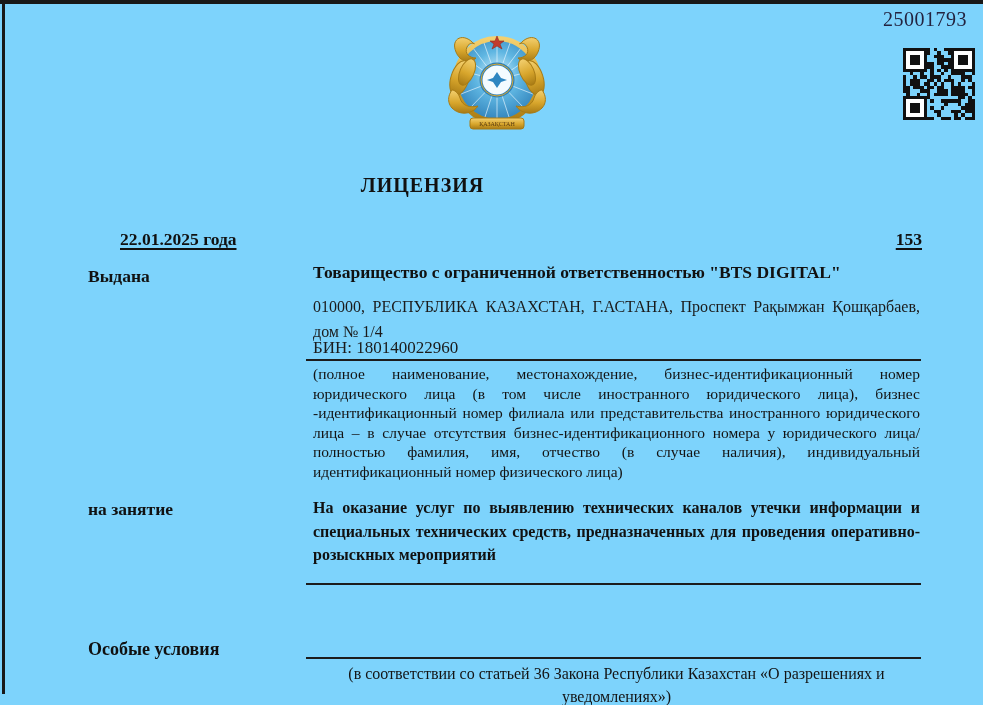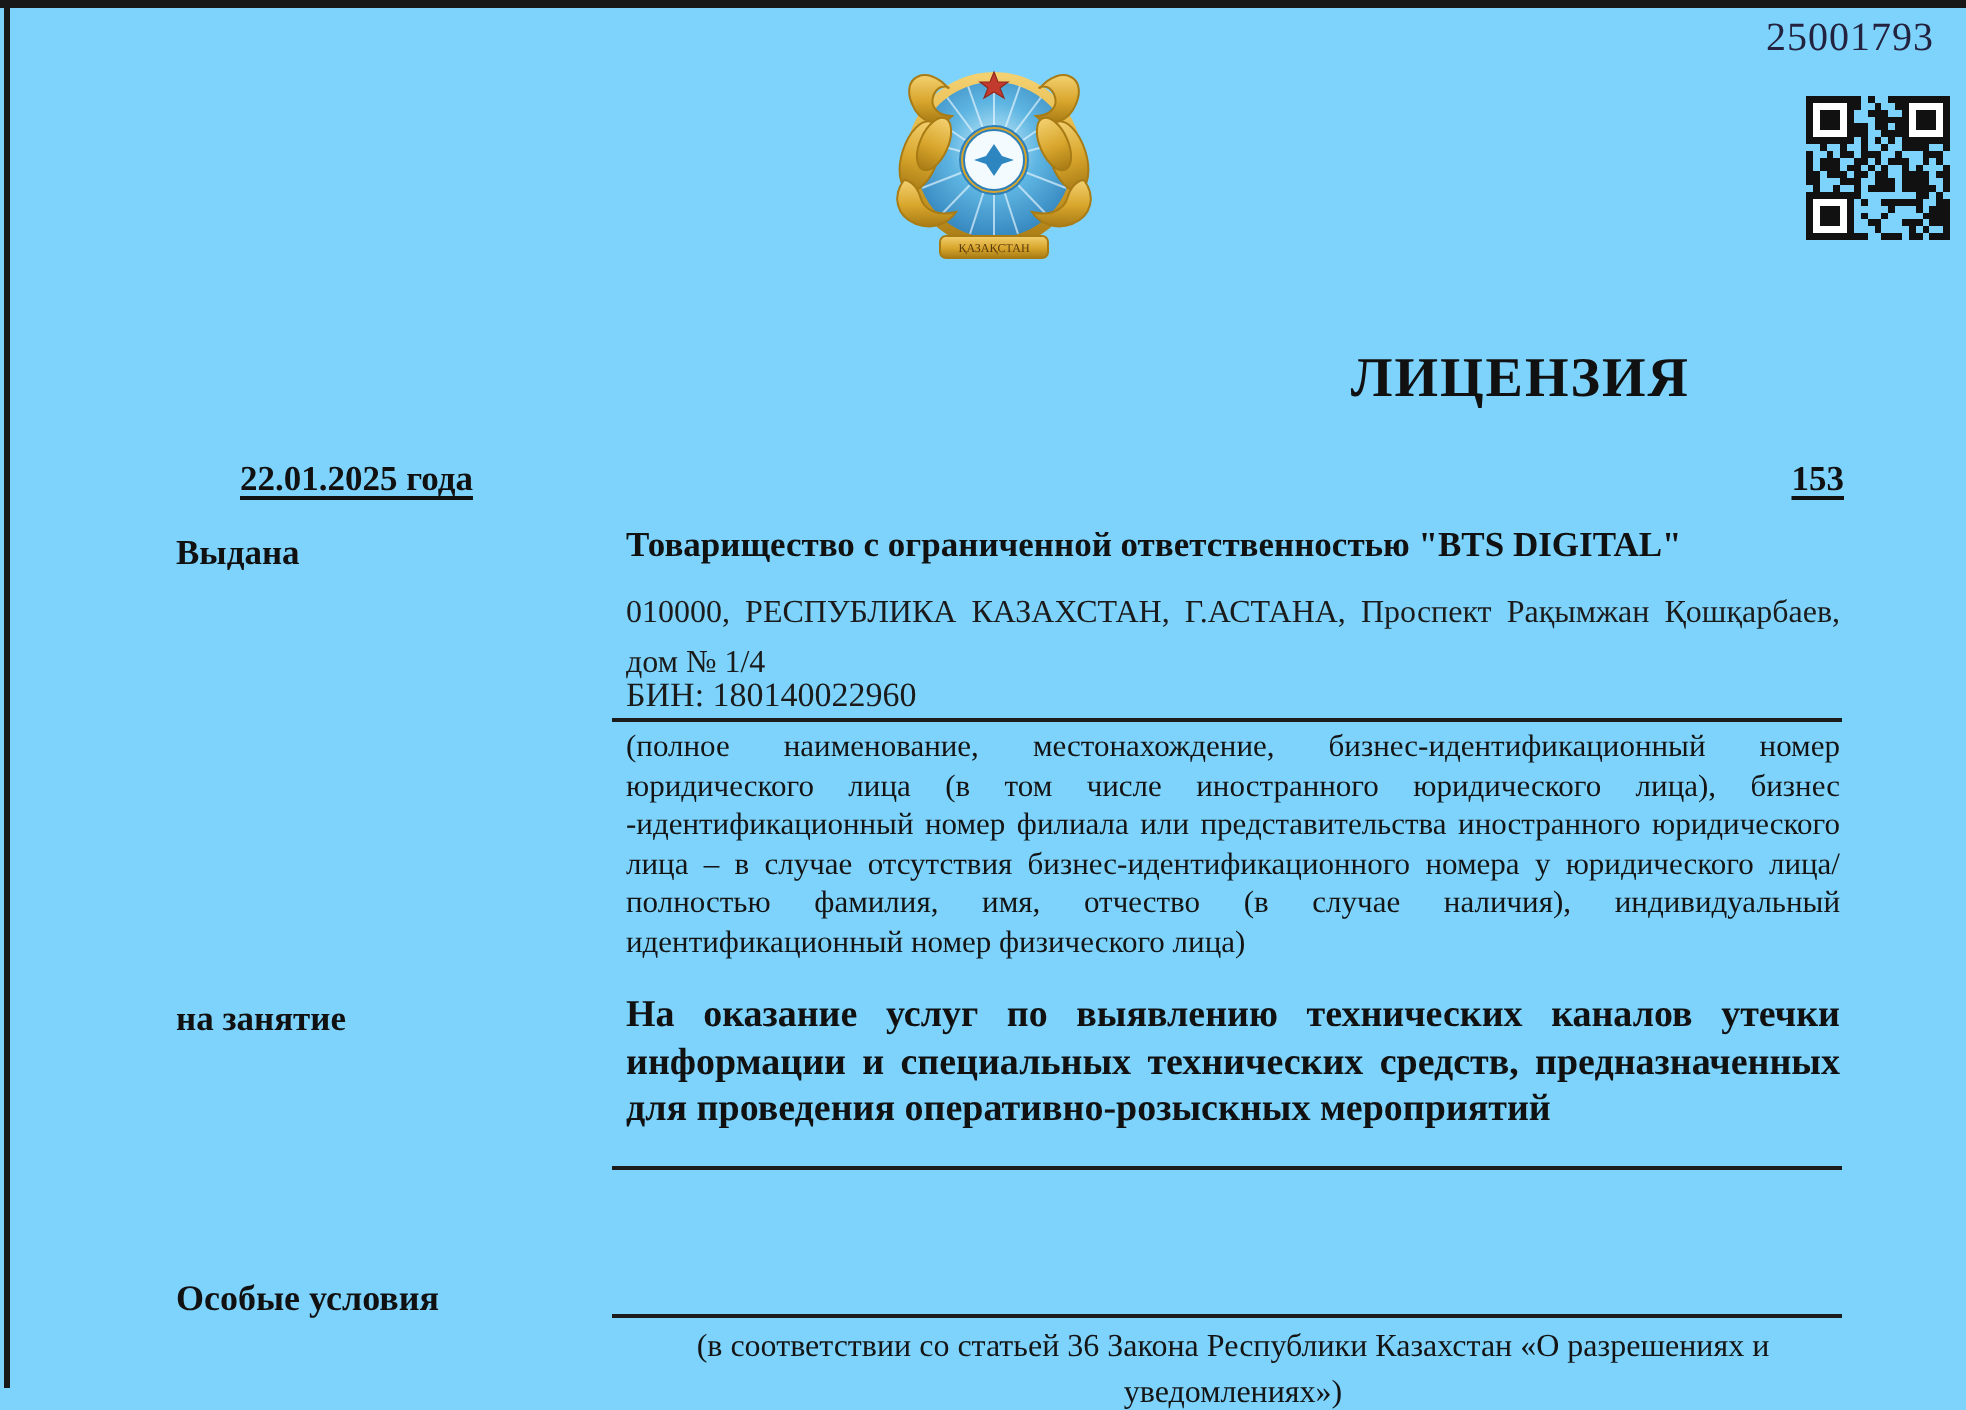--- a/index.html
+++ b/index.html
@@ -14,21 +14,21 @@
   .border-top{position:absolute;top:0;left:0;width:983px;height:4px;background:#181818;}
   .border-left{position:absolute;top:0;left:2px;width:3px;height:694px;background:#181818;}
 
   .serial{position:absolute;top:8px;right:16px;font-size:20px;letter-spacing:.5px;color:#23233f;}
 
   .qr{position:absolute;top:48px;right:8px;width:72px;height:72px;}
   .emblem{position:absolute;top:20px;left:440px;width:114px;height:118px;}
 
   .doc-title{
     position:absolute;top:174px;left:0;width:845px;
-    text-align:right;font-size:28px;font-weight:700;letter-spacing:1px;color:#111;
+    text-align:center;font-size:20px;font-weight:700;letter-spacing:1px;color:#111;
   }
 
   .date-row{position:absolute;top:229px;left:88px;width:834px;display:flex;justify-content:space-between;}
   .u-bold{
     font-weight:700;font-size:17.5px;color:#111;
     text-decoration:underline;text-decoration-thickness:1.5px;text-underline-offset:3px;margin-left:32px;
   }
 
   .label{position:absolute;left:88px;font-weight:700;font-size:17.5px;color:#111;}
   .label-vydana{top:266px;}
@@ -42,21 +42,21 @@
 
   .rule{position:absolute;left:306px;width:615px;height:2px;background:#1c1c1c;}
   .rule-1{top:359px;}
   .rule-2{top:583px;}
   .rule-3{top:657px;}
 
   .fine-note{
     top:364px;font-size:15.5px;line-height:19.6px;text-align:justify;color:#141414;
   }
   .activity-text{
-    top:496px;font-weight:700;font-size:19px;line-height:23.5px;text-align:justify;color:#111;
+    top:496px;font-weight:700;font-size:16px;line-height:23.5px;text-align:justify;color:#111;
   }
   .center-note{
     font-size:16px;line-height:23px;text-align:center;color:#141414;
     left:318px;width:597px;
   }
   .note-activity{top:588px;}
   .note-special{top:662px;}
 </style>
 </head>
 <body>

